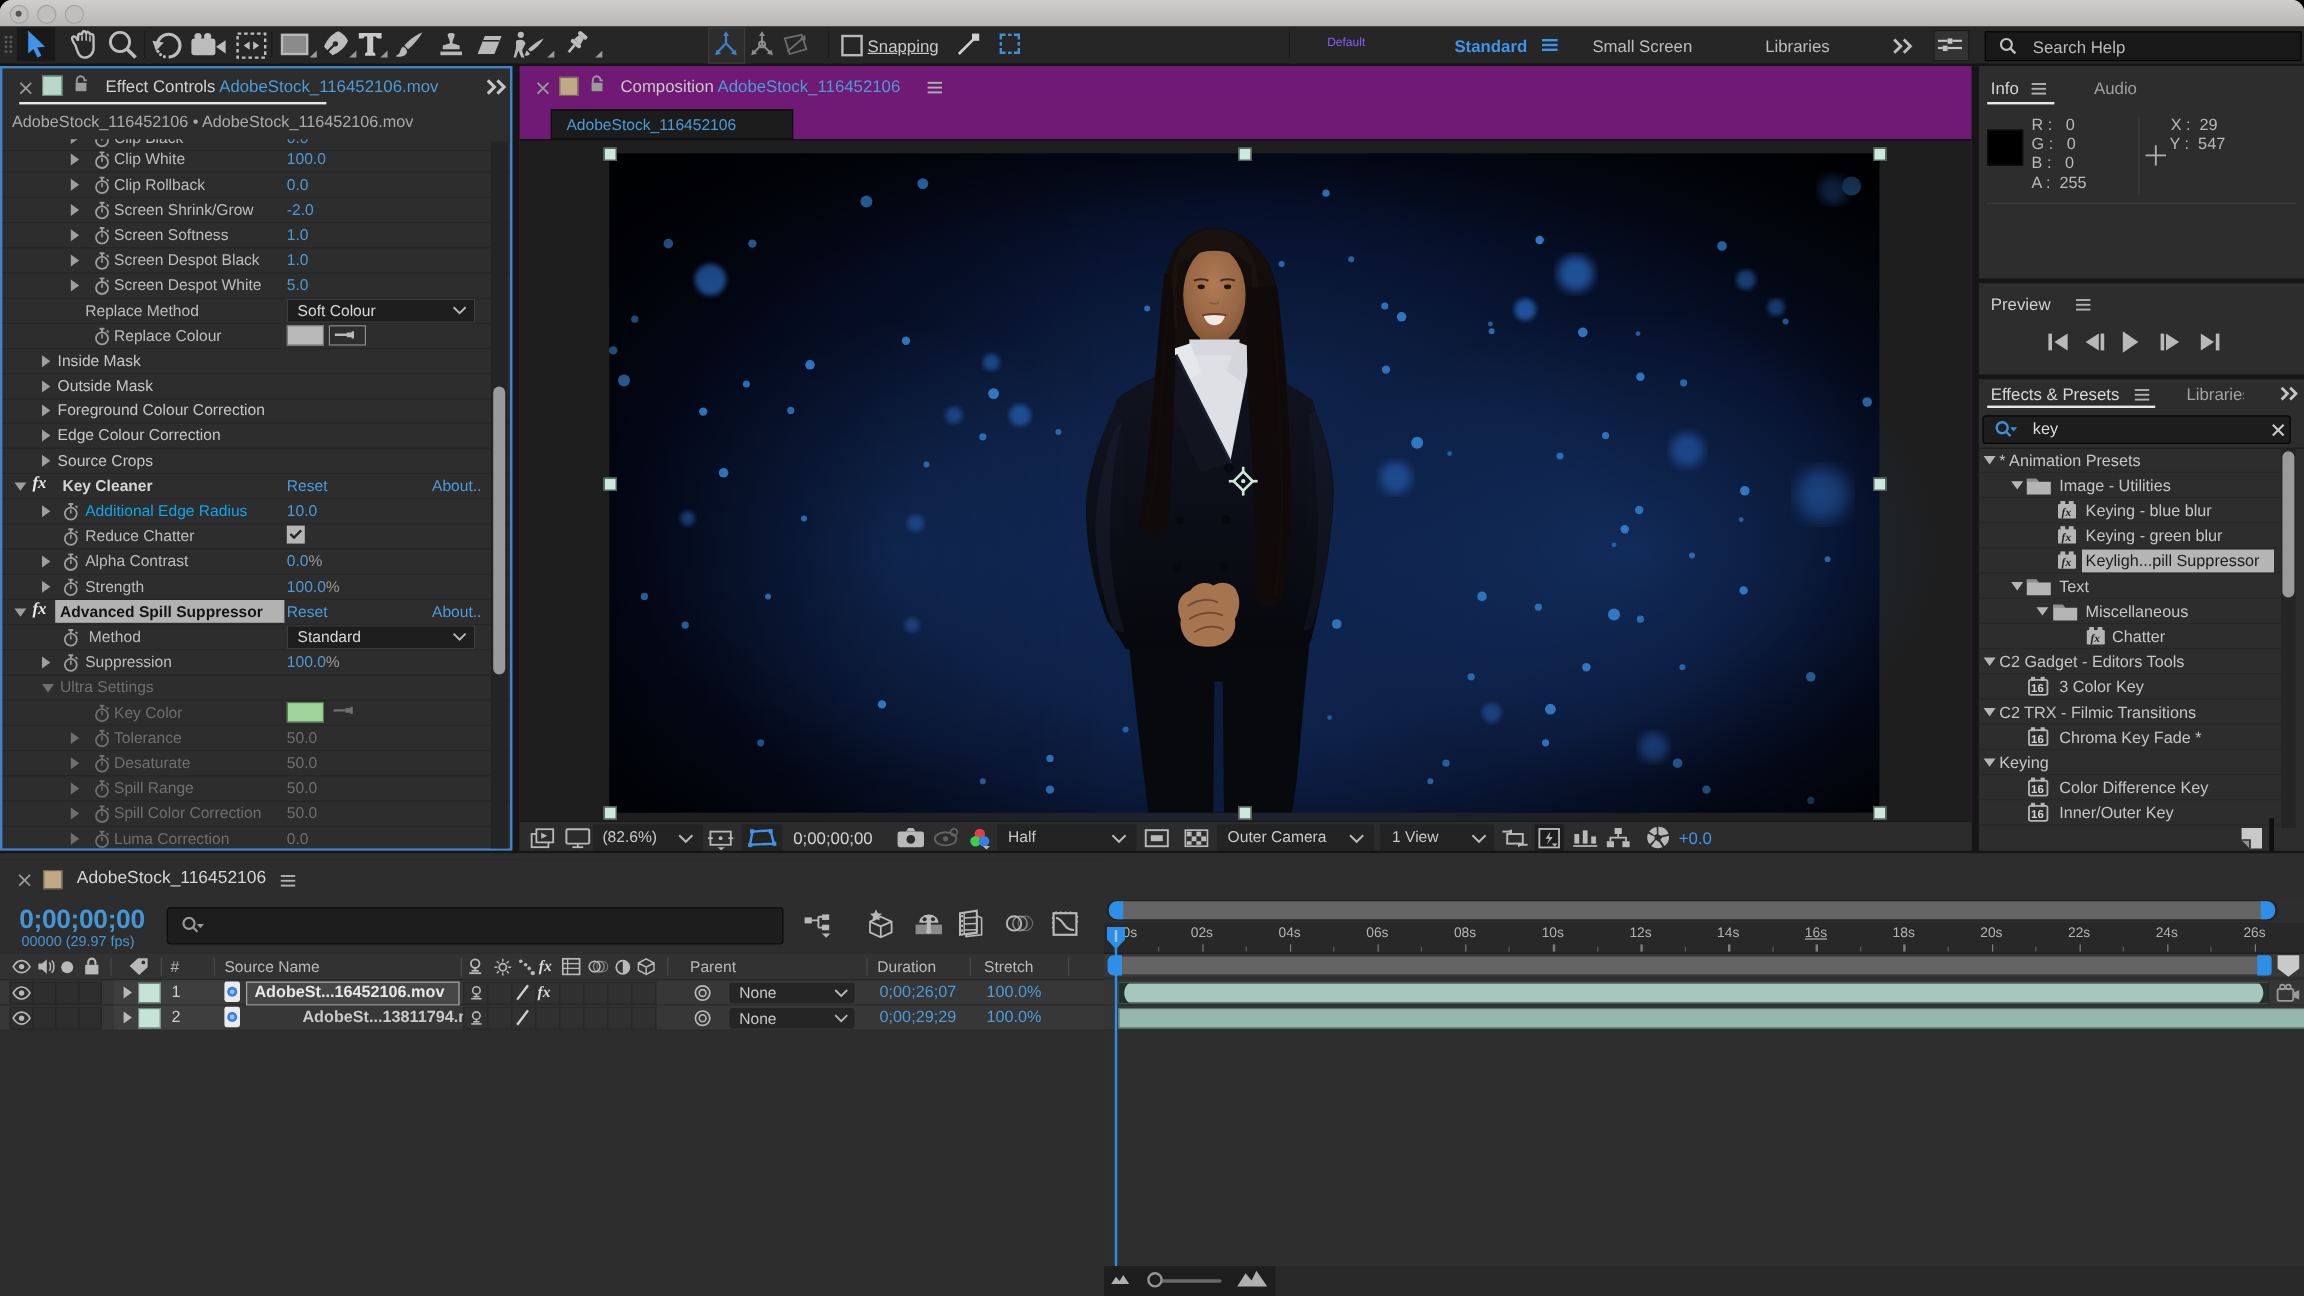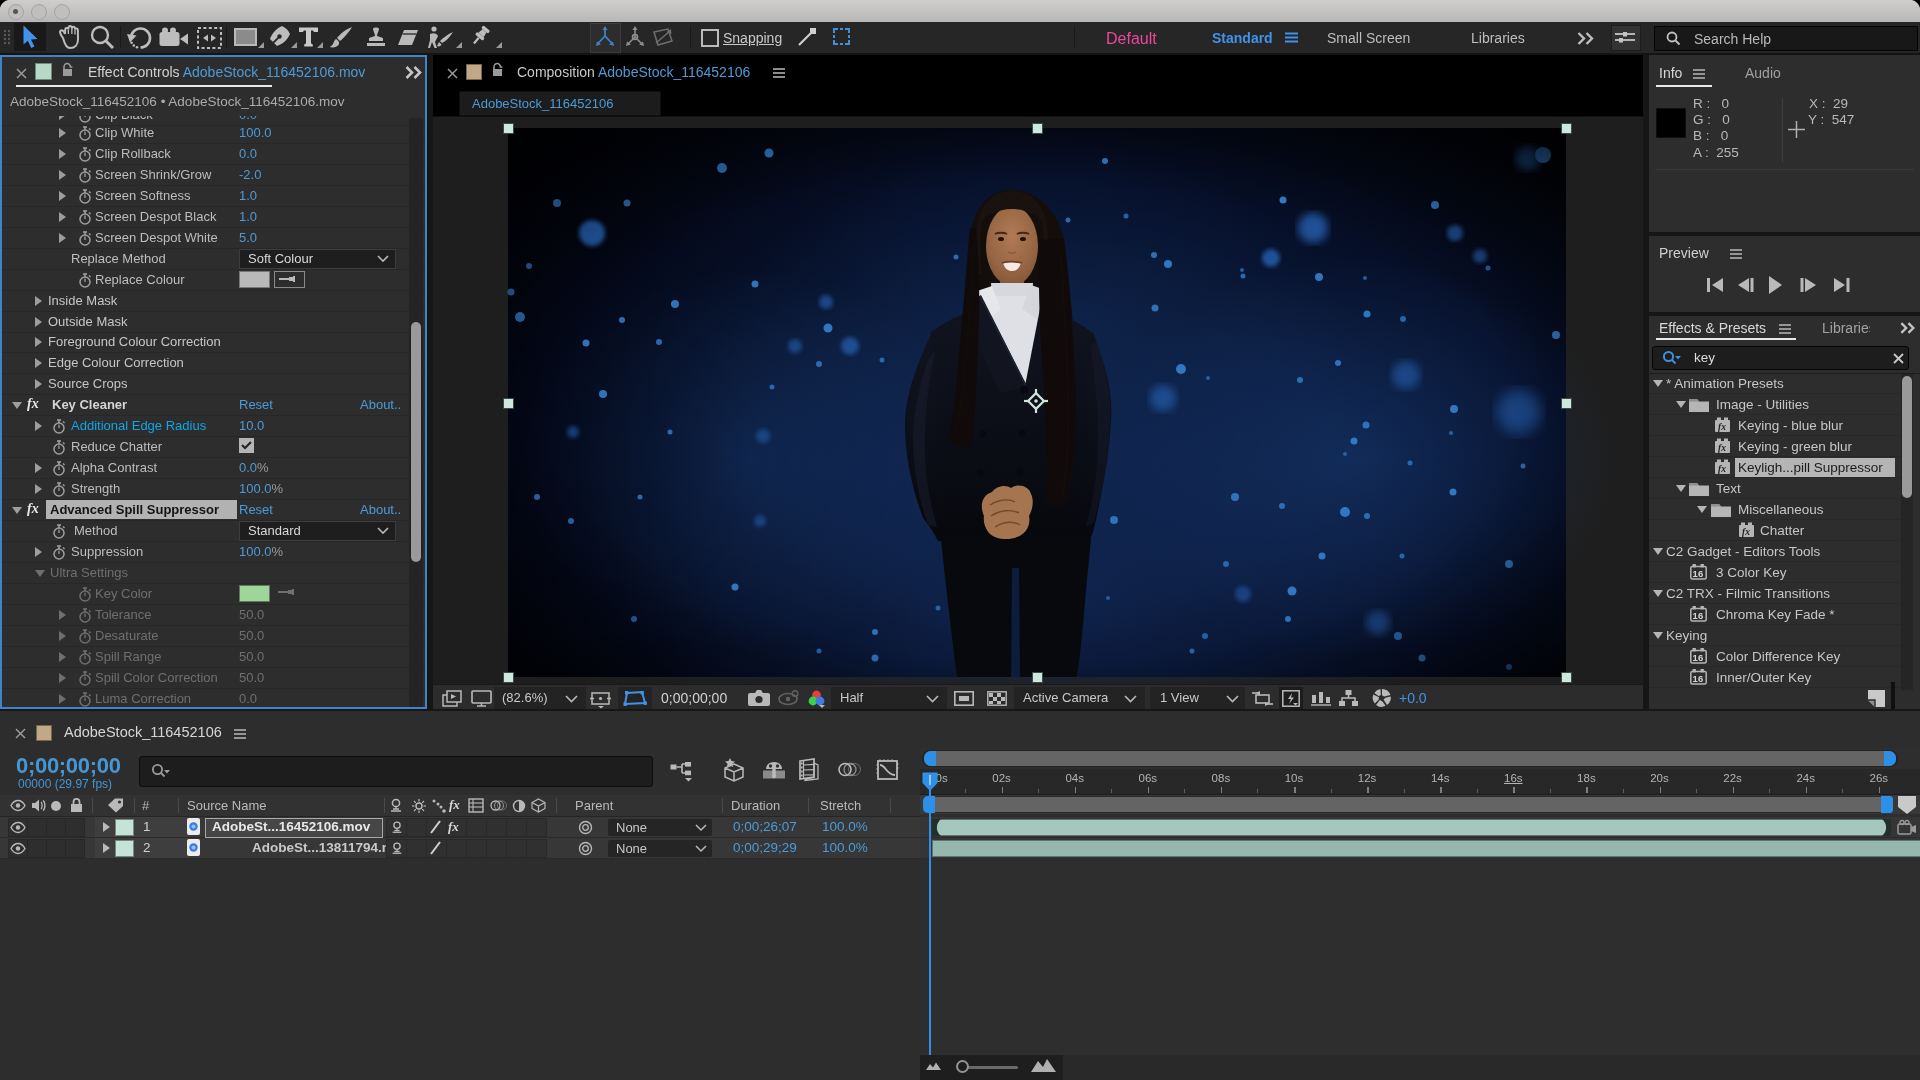--- a/index.html
+++ b/index.html
@@ -198,21 +198,21 @@
         <path d="M12,1 L16,1 L16,5"></path>
         <path d="M16,12 L16,16 L12,16"></path>
         <path d="M5,16 L1,16 L1,12"></path>
       <line x1="7" y1="1" x2="10" y2="1"></line>
         <line x1="7" y1="16" x2="10" y2="16"></line>
         <line x1="1" y1="7" x2="1" y2="10"></line>
         <line x1="16" y1="7" x2="16" y2="10"></line>
     </g>
   </svg>
   <div class="abs" style="left:1074px;top:4px;width:1px;height:22px;background:#1a1a1a;"></div>
-  <div class="txt" style="left:1106px;top:8px;font-size:16px;color:#ec4899;">Default</div>
+  <div class="txt" style="left:1106px;top:8px;font-size:10px;color:#8b5cf6;">Default</div>
   <div class="txt" style="left:1212px;top:8px;font-size:14px;color:#3f93e8;font-weight:bold;">Standard</div>
   <svg style="left:1285px;top:10px;" width="13" height="11">
       <g stroke="#3f93e8" stroke-width="2">
         <line x1="0" y1="1.5" x2="13" y2="1.5"></line>
         <line x1="0" y1="5.5" x2="13" y2="5.5"></line>
         <line x1="0" y1="9.5" x2="13" y2="9.5"></line>
       </g>
     </svg>
   <div class="txt" style="left:1327px;top:8px;font-size:14px;color:#bdbdbd;">Small Screen</div>
   <div class="txt" style="left:1471px;top:8px;font-size:14px;color:#bdbdbd;">Libraries</div>
@@ -538,21 +538,21 @@
         <line x1="11" y1="2.5" x2="12.5" y2="4" stroke="#6f6f6f" stroke-width="1.4"></line>
       </svg>
       <div class="lbl" style="left:93px;top:575px;color:#6f6f6f;">Luma Correction</div>
       <div class="val" style="left:237px;top:575px;color:#6f6f6f;">0.0</div>
     </div>
 
   <div class="abs" style="left:407px;top:61px;width:14px;height:589px;background:#242424;"></div>
   <div class="abs" style="left:409px;top:265px;width:10px;height:240px;background:#9a9a9a;border-radius:5px;"></div>
 </div>
 
-<div class="abs" style="left:433px;top:55px;width:1210px;height:656px;background:#000000;">
+<div class="abs" style="left:433px;top:55px;width:1210px;height:656px;background:#701a75;">
   <svg style="left:14px;top:13px;" width="11" height="11">
       <g stroke="#9a9a9a" stroke-width="1.5">
         <line x1="1" y1="1" x2="10" y2="10"></line>
         <line x1="10" y1="1" x2="1" y2="10"></line>
       </g>
     </svg>
   <div class="abs" style="left:33px;top:9px;width:14px;height:14px;background:#c0a987;border:1px solid #77664c;"></div>
   <svg style="left:59px;top:7px;" width="13" height="16" viewBox="0 0 13 16">
       <path d="M2,7 L2,5 A 3.2,3.5 0 0 1 8.4,5 L10.4,5" fill="none" stroke="#9a9a9a" stroke-width="1.6"></path>
       <rect x="1" y="7" width="9" height="7" fill="#9a9a9a"></rect>
@@ -860,21 +860,21 @@
       <g fill="#b9b9b9">
           <rect x="2" y="2" width="4" height="4"></rect>
           <rect x="10" y="2" width="4" height="4"></rect>
           <rect x="6" y="6" width="4" height="4"></rect>
           <rect x="14" y="6" width="4" height="4"></rect>
           <rect x="2" y="10" width="4" height="3"></rect>
           <rect x="10" y="10" width="4" height="3"></rect>
         </g>
     </svg>
     <div class="abs" style="left:581px;top:2px;width:131px;height:22px;background:#232323;"></div>
-    <div class="txt" style="left:590px;top:5px;font-size:13px;color:#c9c9c9;">Active Camera</div>
+    <div class="txt" style="left:590px;top:5px;font-size:13px;color:#c9c9c9;">Outer Camera</div>
     <svg style="left:692px;top:11px;" width="11" height="7">
         <path d="M0,0 L5.5,5.5 L11,0" stroke="#b9b9b9" stroke-width="1.6" fill="none"></path>
       </svg>
     <div class="abs" style="left:717px;top:2px;width:95px;height:22px;background:#232323;"></div>
     <div class="txt" style="left:727px;top:5px;font-size:13px;color:#c9c9c9;">1 View</div>
     <svg style="left:794px;top:11px;" width="11" height="7">
         <path d="M0,0 L5.5,5.5 L11,0" stroke="#b9b9b9" stroke-width="1.6" fill="none"></path>
       </svg>
     <svg style="left:819px;top:6px;" width="21" height="15" viewBox="0 0 21 15">
       <rect x="4" y="4" width="13" height="8" fill="none" stroke="#b9b9b9" stroke-width="1.6"></rect>

